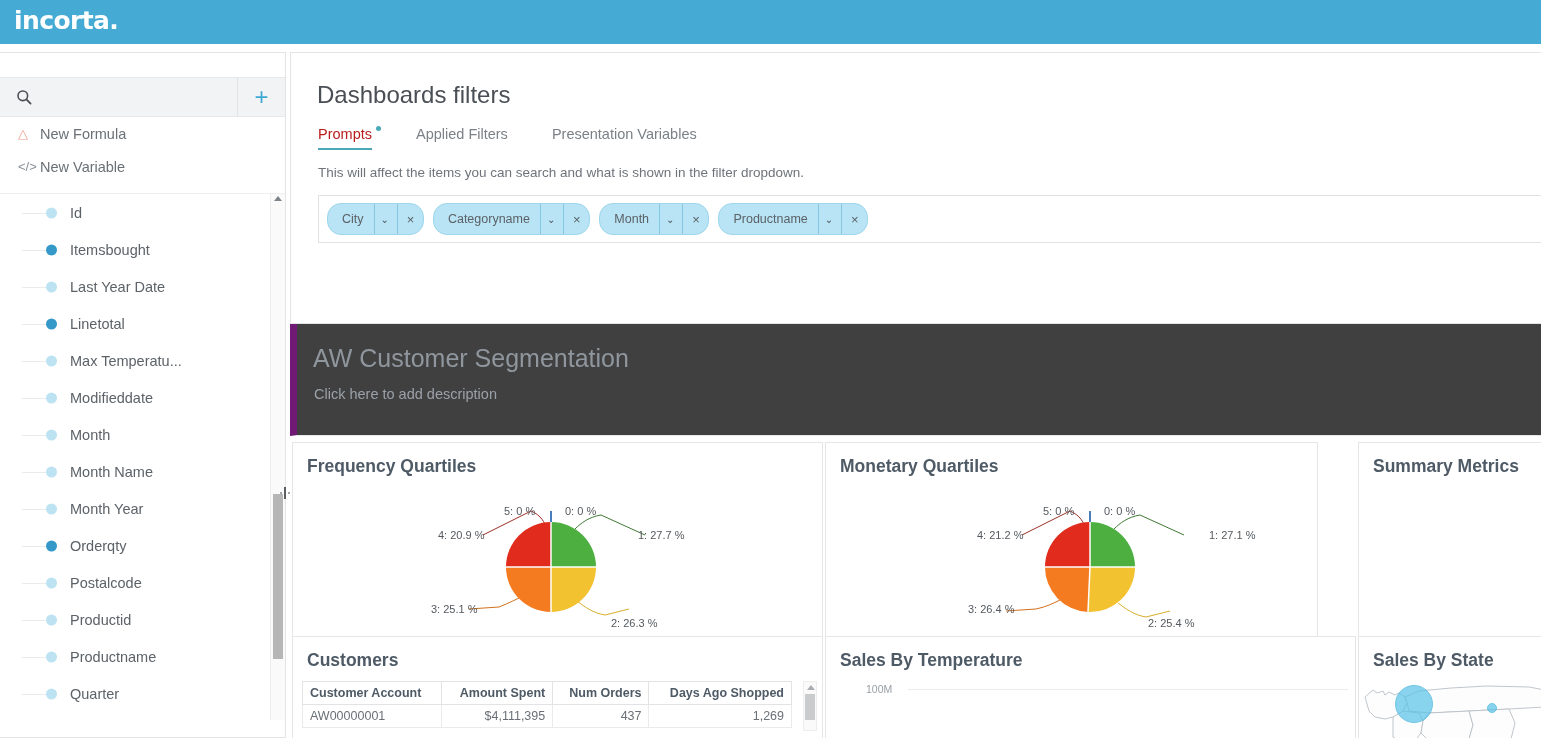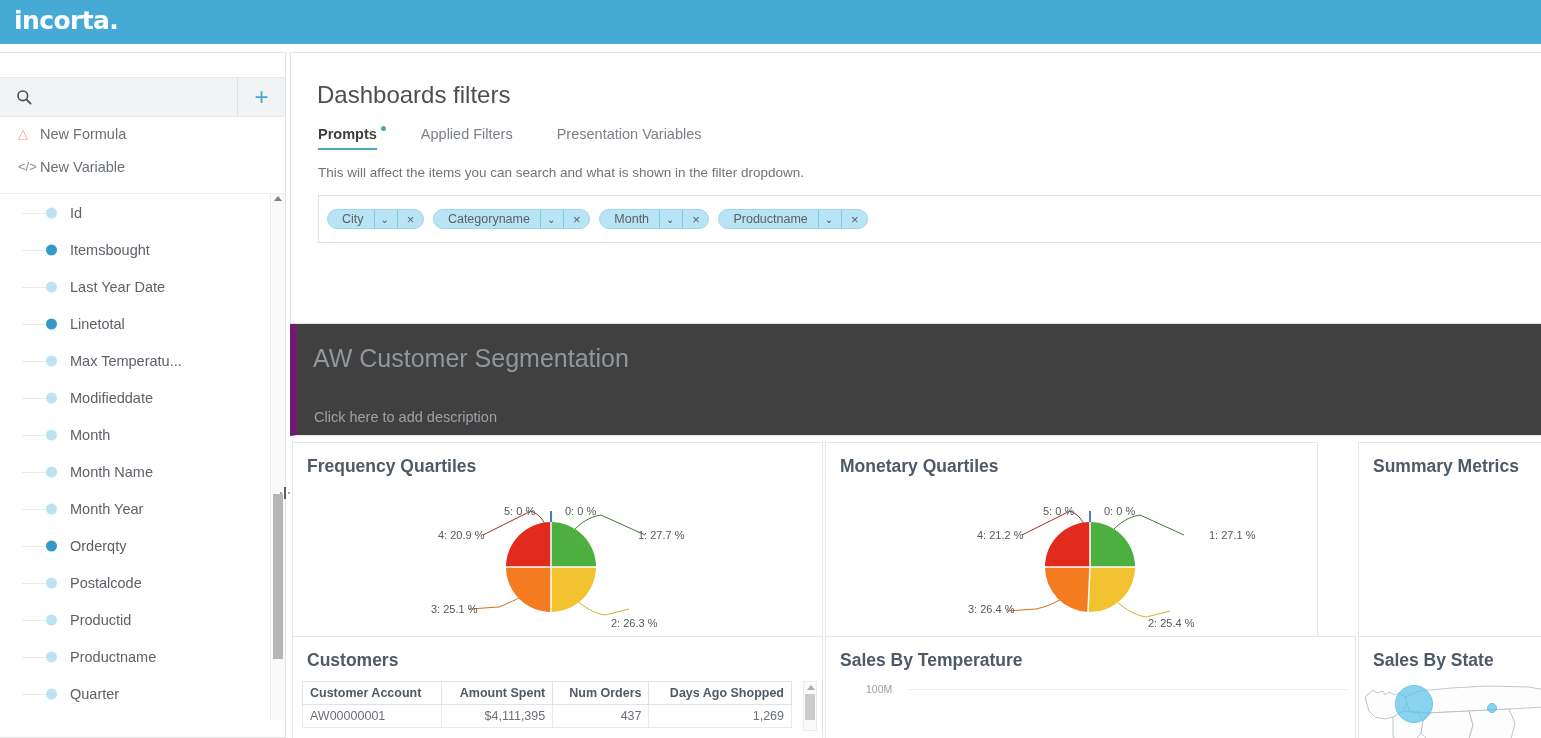--- a/index.html
+++ b/index.html
@@ -136,41 +136,41 @@
     font-size: 24px; color: #4a4f55; font-weight: normal;
   }
   .tabs {
     position: absolute; left: 27px; top: 73px;
     display: flex; gap: 44px;
   }
   .tab {
     position: relative; font-size: 14.5px; color: #7b8187;
     padding-bottom: 8px; cursor: pointer; white-space: nowrap;
   }
-  .tab.active { color: #404040; font-weight: bold; }
+  .tab.active { color: #b91c1c; }
   .tab.active::after {
     content: ""; position: absolute; left: 0; bottom: 0;
     width: 100%; height: 2px; background: #4aa8b8;
   }
   .tabdot {
     position: absolute; right: -9px; top: 0px;
     width: 5px; height: 5px; border-radius: 50%; background: #4aa8b8;
   }
   .fhint {
     position: absolute; left: 27px; top: 112px;
     font-size: 13.5px; color: #6e747a;
   }
   .pillbar {
     position: absolute; left: 27px; top: 142px;
     width: 1225px; height: 48px;
     border: 1px solid #e0e2e4;
     display: flex; align-items: center; padding-left: 8px; gap: 9px;
   }
   .pill {
-    display: flex; align-items: stretch; height: 20px;
+    display: flex; align-items: stretch; height: 32px;
     background: #b8e4f5; border-radius: 14px;
     border: 1px solid #9ed6ec;
     overflow: hidden;
   }
   .pill .plabel {
     display: flex; align-items: center;
     padding: 0 10px 0 14px; font-size: 12.5px; color: #5b6166;
     white-space: nowrap;
   }
   .pill .pchev {
@@ -191,21 +191,21 @@
     border-left: 7px solid #701a75;
     border-bottom: 1px solid #e6e8ea;
     background: #404040;
   }
   .dashtitle {
     position: absolute; left: 16px; top: 20px;
     font-size: 25px; color: #8f969d; font-weight: normal;
   }
   .dashdesc {
     position: absolute; left: 17px; top: 62px;
-    font-size: 14.5px; color: #9aa1a8; cursor: text; margin-top: 23px;
+    font-size: 14.5px; color: #9aa1a8; cursor: text;
   }
 
   
   .grid { position: relative; }
   .widget {
     position: absolute;
     background: #ffffff;
     border: 1px solid #e4e6e8;
   }
   .wtitle {

